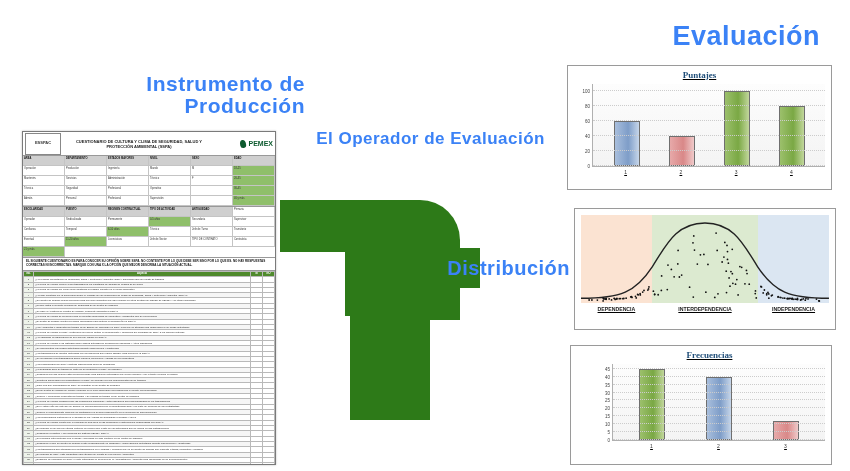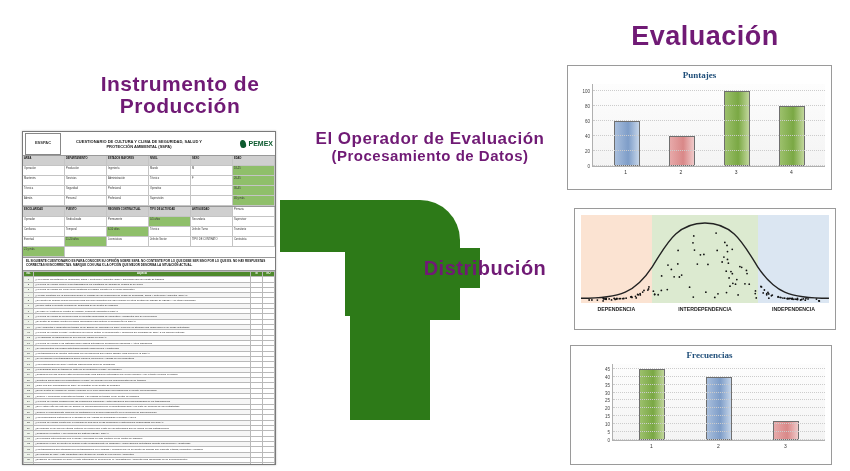--- a/index.html
+++ b/index.html
@@ -16,25 +16,25 @@
     height: 471px;
     overflow: hidden;
     background: #ffffff;
   }
 
   
   .abs { position: absolute; }
 
   
   .green-title {
-    color: #701a75;
+    color: #3b82f6;
     font-weight: bold;
     letter-spacing: 0.5px;
     line-height: 1.05;
-    text-align: center;
+    text-align: right;
   }
   #title-main {
     left: 590px; top: 22px; width: 230px;
     font-size: 27px;
   }
   #title-instrument {
     left: 55px; top: 73px; width: 250px;
     font-size: 21px;
   }
   #title-process {
@@ -170,20 +170,21 @@
   .items td.num { width: 7px; text-align: center; background: #eef3ea; }
   .items td.si, .items td.no { width: 9px; text-align: center; }
   .items tr:nth-child(even) td.txt { background: #f6f6f6; }
 
   
   .chart-card {
     position: absolute;
     background: #ffffff;
     border: 1px solid #9a9a9a;
     box-sizing: border-box;
+    text-decoration: underline;
   }
   #chart-puntajes { left: 567px; top: 65px; width: 265px; height: 125px; }
   #chart-campana  { left: 574px; top: 208px; width: 262px; height: 122px; }
   #chart-frecuencias { left: 570px; top: 345px; width: 262px; height: 120px; padding-left: 17px; }
 
   .chart-title {
     text-align: center;
     font-size: 9px;
     font-weight: bold;
     color: #1f4e79;
@@ -275,21 +276,20 @@
   <div class="blob abs" id="blob1"></div>
   <div class="blob abs" id="blob2"></div>
   <div class="blob abs" id="blob3"></div>
   <div class="blob abs" id="blob4"></div>
   <div class="blob abs" id="blob5"></div>
 
   <div class="abs green-title" id="title-main">Evaluación</div>
   <div class="abs green-title" id="title-instrument">Instrumento de Producción</div>
   <div class="abs green-title" id="title-process">
     <span>El Operador de Evaluación</span>
-    <span class="sub">(Procesamiento de Datos)</span>
   </div>
   <div class="abs green-title" id="title-distribution">Distribución</div>
 
   <div class="abs" id="document">
 
     <div class="doc-header">
       <div class="doc-logo-box">ESSPAC</div>
       <div class="doc-title">CUESTIONARIO DE CULTURA Y CLIMA DE SEGURIDAD, SALUD Y PROTECCIÓN AMBIENTAL (SSPA)</div>
       <div class="doc-brand">
         <span class="drop"></span>

